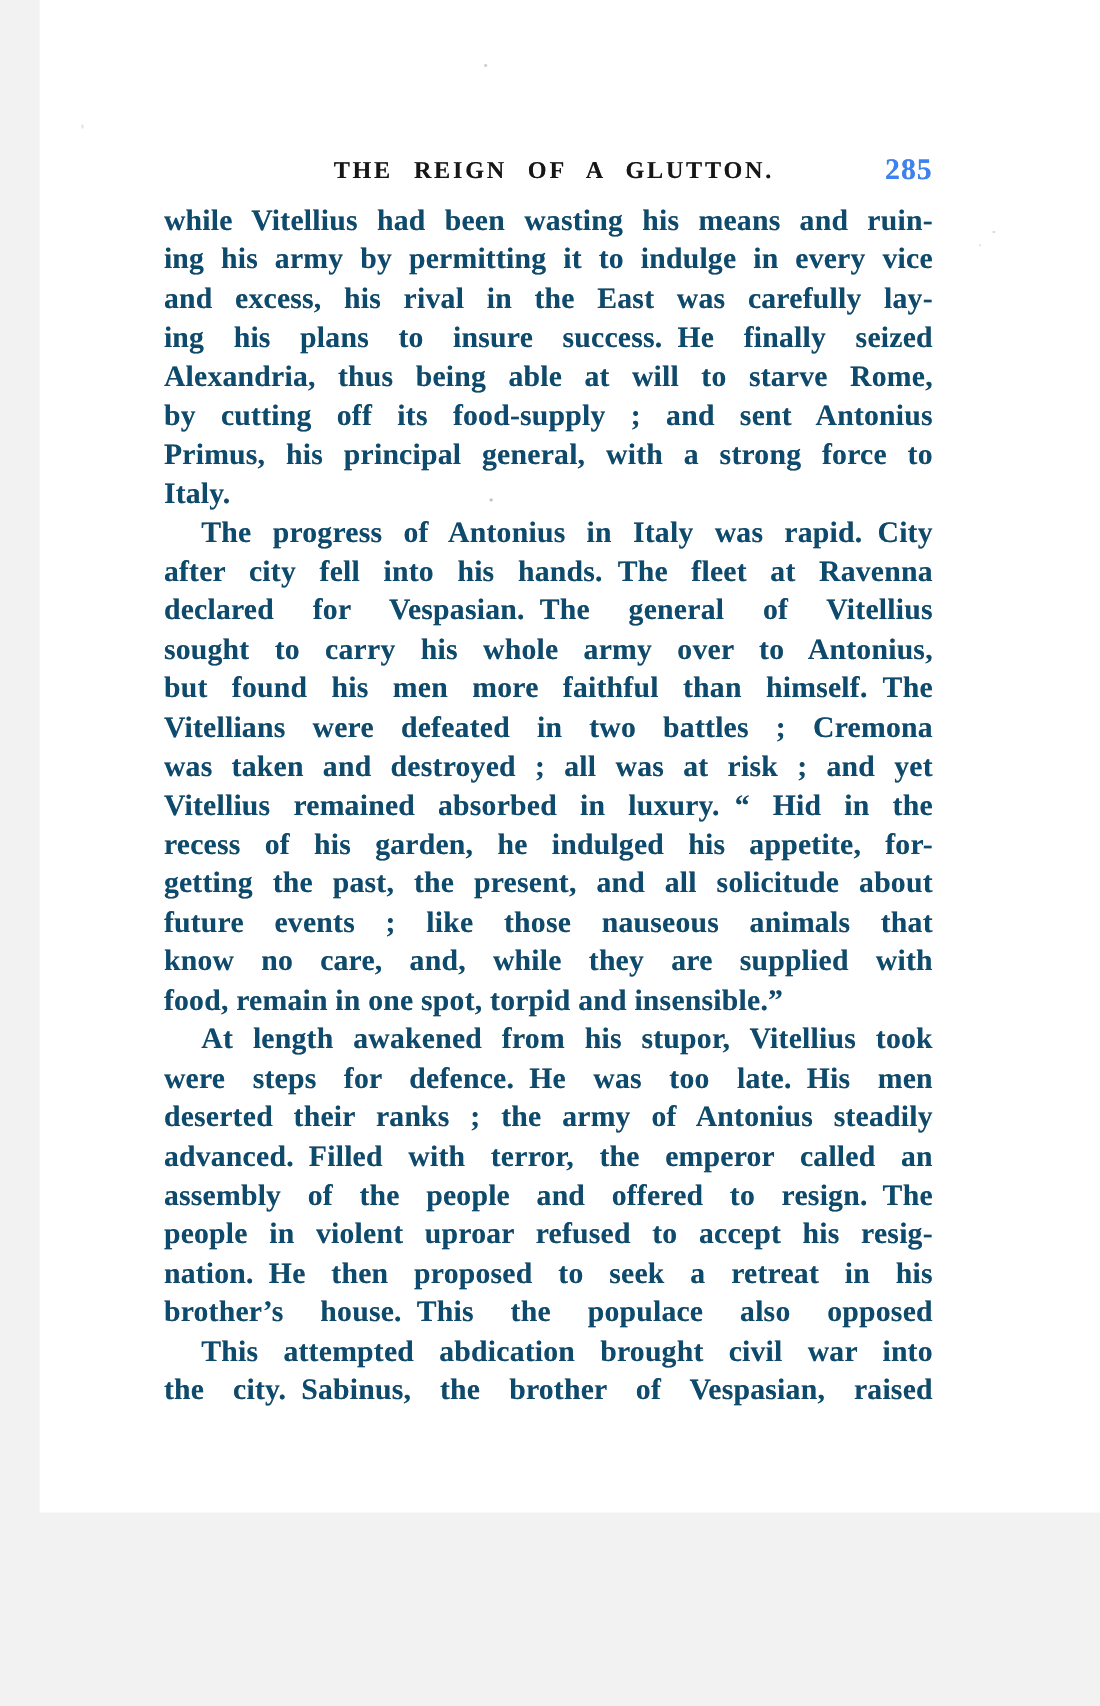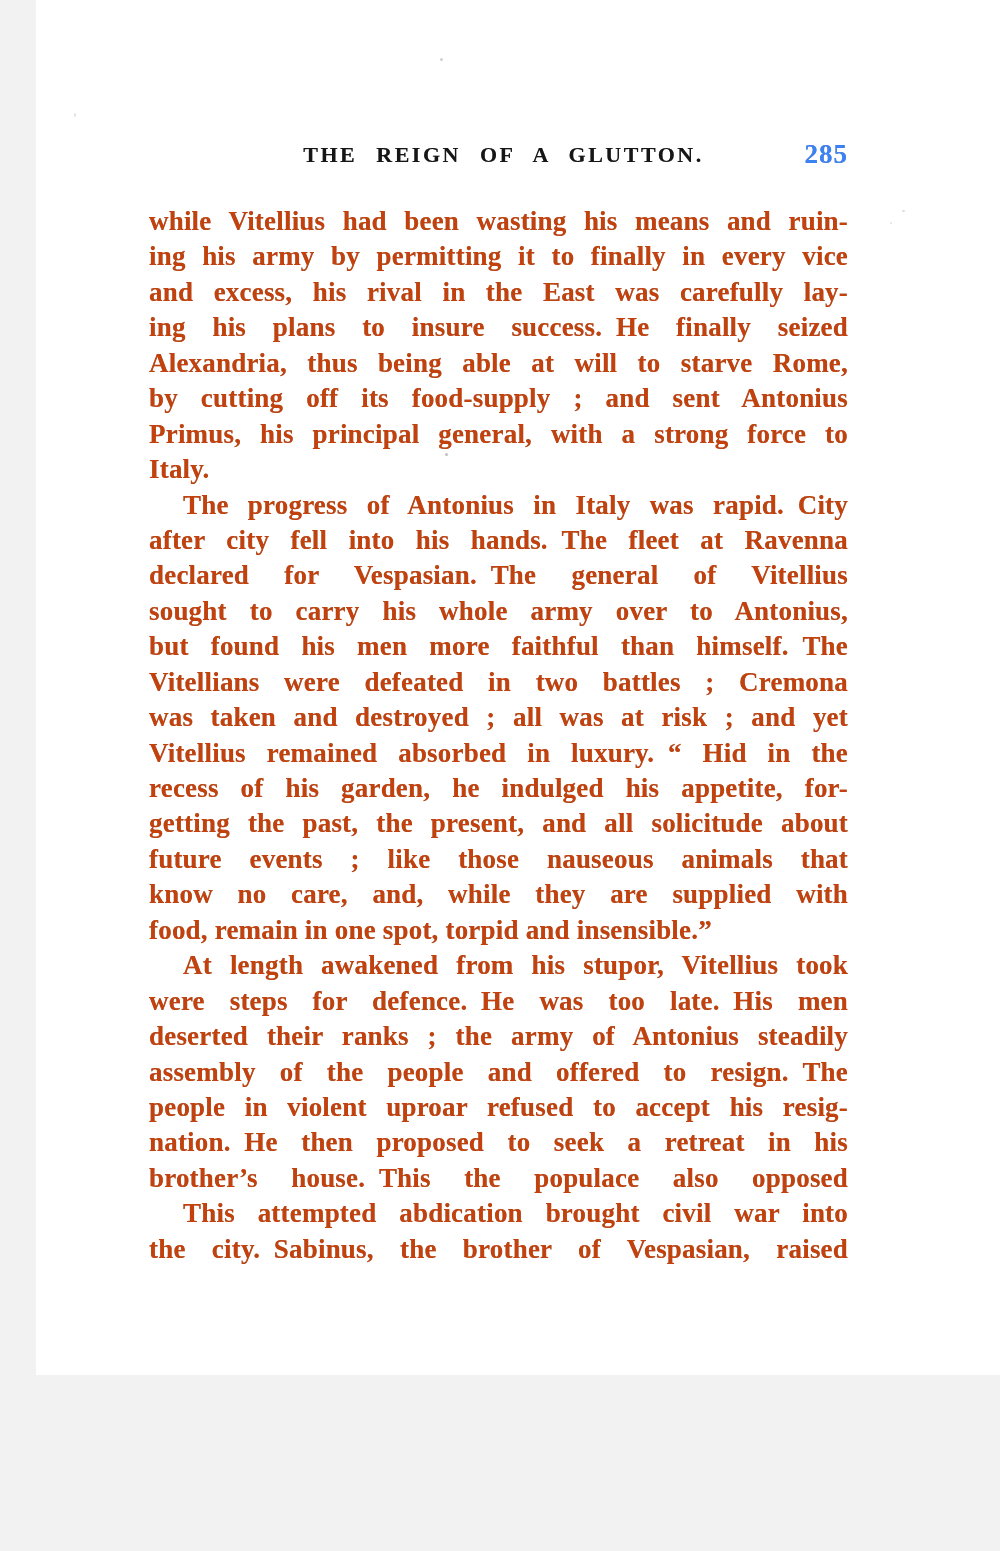--- a/index.html
+++ b/index.html
@@ -32,24 +32,24 @@
     position: absolute;
     top: 139px; right: 188px;
     font-size: 27px;
     font-weight: 700;
     letter-spacing: 1px;
     color: #3b82f6;
     text-shadow: 0 0 0.4px rgba(0,0,0,0.45);
   }
   .text-block {
     position: absolute;
-    top: 204px; left: 113px; width: 699px;
+    top: 183px; left: 113px; width: 699px;
     font-size: 27px;
     font-weight: 700;
-    color: #c2410c;
+    color: #0c4a6e;
     letter-spacing: 0.2px;
     text-shadow: 0 0 0.4px rgba(0,0,0,0.35);
   }
   .line {
     height: 35.45px;
     line-height: 35.45px;
     white-space: nowrap;
     text-align: left;
   }
   .line.j {
@@ -89,21 +89,21 @@
 <body>
 
 <div class="page">
 
   <div class="running-head">THE REIGN OF A GLUTTON.</div>
 
   <div class="page-number">285</div>
 
   <div class="text-block">
       <div class="line j">while Vitellius had been wasting his means and ruin-</div>
-      <div class="line j">ing his army by permitting it to finally in every vice</div>
+      <div class="line j">ing his army by permitting it to indulge in every vice</div>
       <div class="line j">and excess, his rival in the East was carefully lay-</div>
       <div class="line j">ing his plans to insure success. He finally seized</div>
       <div class="line j">Alexandria, thus being able at will to starve Rome,</div>
       <div class="line j">by cutting off its food-supply ; and sent Antonius</div>
       <div class="line j">Primus, his principal general, with a strong force to</div>
       <div class="line">Italy.</div>
       <div class="line j in">The progress of Antonius in Italy was rapid. City</div>
       <div class="line j">after city fell into his hands. The fleet at Ravenna</div>
       <div class="line j">declared for Vespasian. The general of Vitellius</div>
       <div class="line j">sought to carry his whole army over to Antonius,</div>
@@ -112,20 +112,21 @@
       <div class="line j">was taken and destroyed ; all was at risk ; and yet</div>
       <div class="line j">Vitellius remained absorbed in luxury. “ Hid in the</div>
       <div class="line j">recess of his garden, he indulged his appetite, for-</div>
       <div class="line j">getting the past, the present, and all solicitude about</div>
       <div class="line j">future events ; like those nauseous animals that</div>
       <div class="line j">know no care, and, while they are supplied with</div>
       <div class="line">food, remain in one spot, torpid and insensible.”</div>
       <div class="line j in">At length awakened from his stupor, Vitellius took</div>
       <div class="line j">were steps for defence. He was too late. His men</div>
       <div class="line j">deserted their ranks ; the army of Antonius steadily</div>
+      <div class="line j">advanced. Filled with terror, the emperor called an</div>
       <div class="line j">assembly of the people and offered to resign. The</div>
       <div class="line j">people in violent uproar refused to accept his resig-</div>
       <div class="line j">nation. He then proposed to seek a retreat in his</div>
       <div class="line j">brother’s house. This the populace also opposed</div>
       <div class="line j in">This attempted abdication brought civil war into</div>
       <div class="line j">the city. Sabinus, the brother of Vespasian, raised</div>
     </div>
 
   <div class="binding-mark"></div>
   <div class="speck s1"></div>

